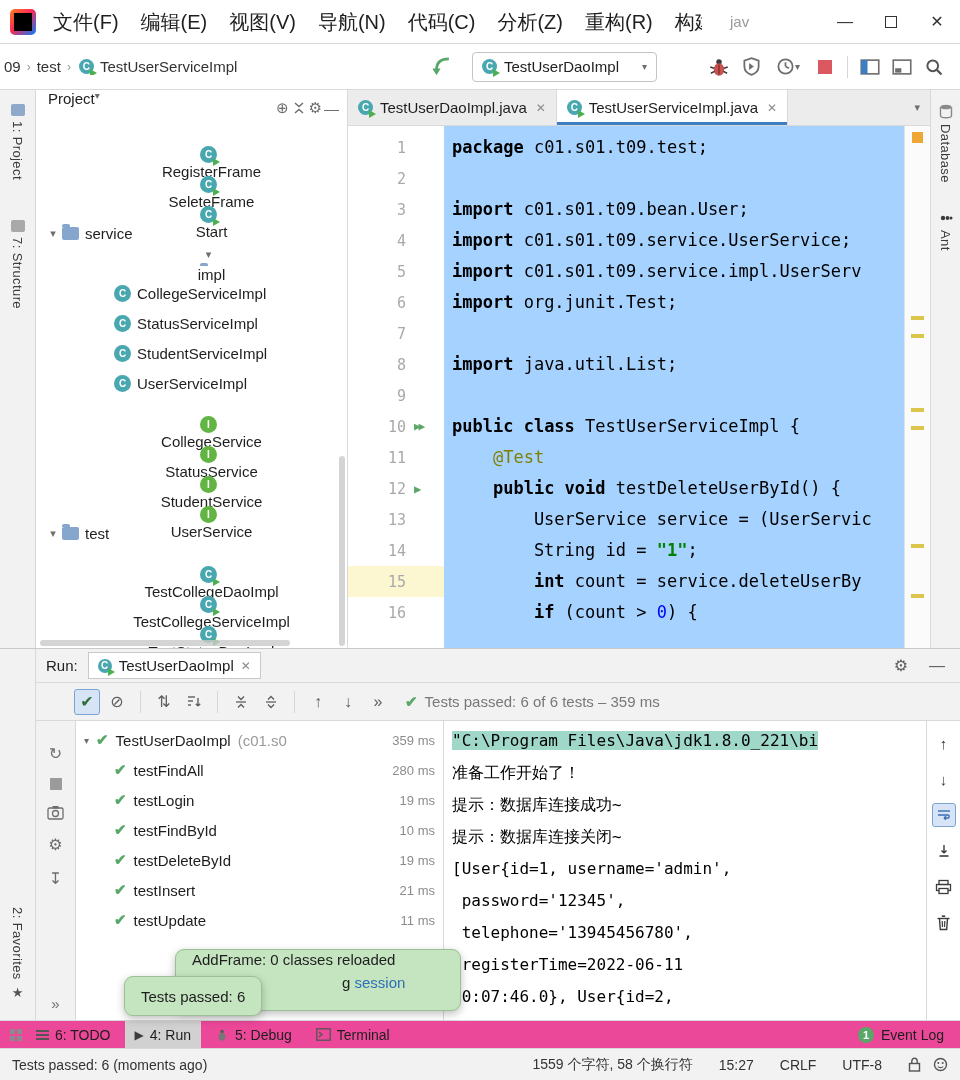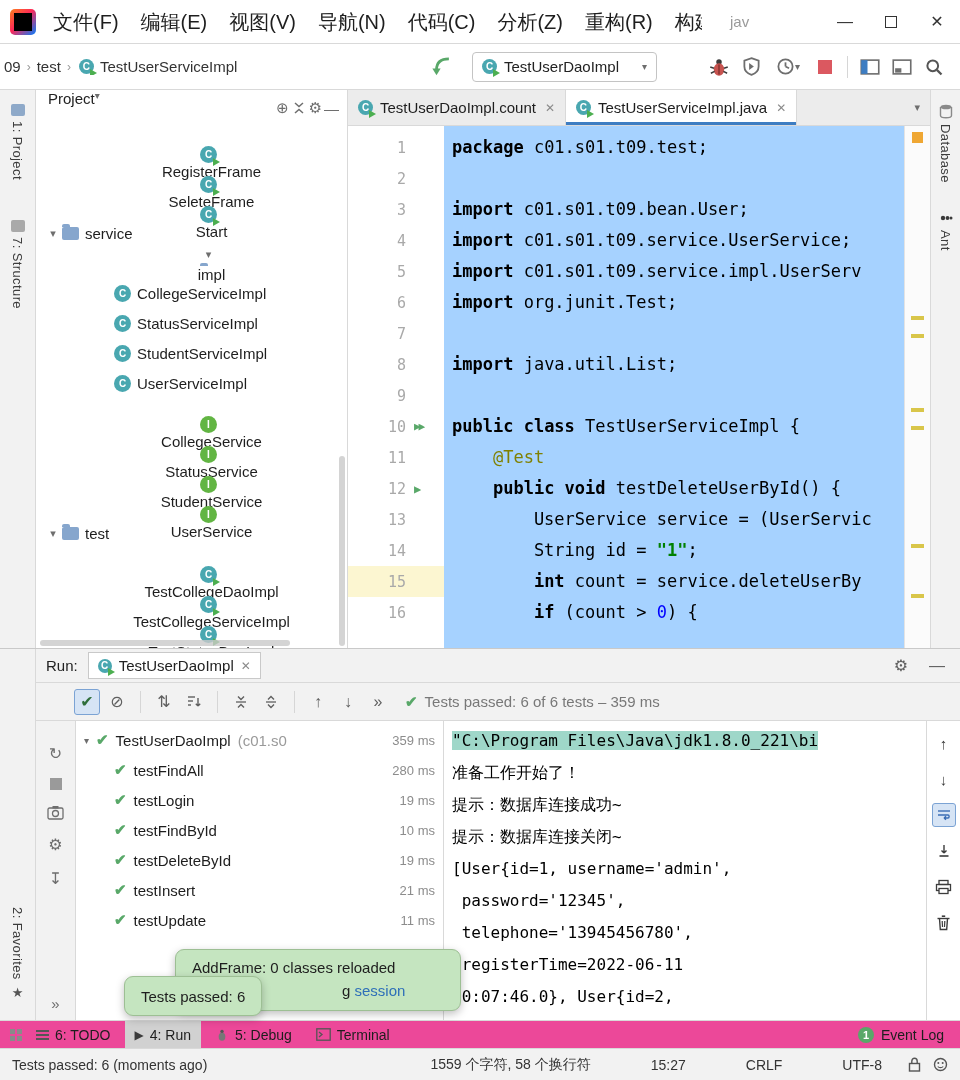--- a/index.html
+++ b/index.html
@@ -107,21 +107,21 @@
   .tt-pkg { color:#9a9a9a; overflow:hidden; flex-shrink:1; }
   .tt-time { margin-left:auto; color:#8c8c8c; font-size:13px; flex:0 0 auto; }
   .console { flex:1; min-width:0; font-family:"DejaVu Sans Mono",monospace; font-size:16px; padding:4px 0 0 8px; overflow:hidden;}
   .con-line { height:32px; line-height:32px; white-space:pre; color:#000; }
   .con-line.hl span { background:#9fd7c9; }
   .con-icons { width:34px; flex:0 0 34px; border-left:1px solid #d9d9d9; display:flex; flex-direction:column; align-items:center; gap:12px; padding-top:10px; color:#3c3c3c;}
   .con-btn { width:24px; height:24px; display:flex; align-items:center; justify-content:center; font-size:15px; border-radius:3px;}
   .con-btn.pressed { background:#d6e4f5; border:1px solid #7ba3d4; }
 
   
-  .balloon { position:absolute; background:#c5e5c0; border:1px solid #9dbf94; border-radius:9px; padding:9px 16px; font-size:15px; color:#1e1e1e; box-shadow:0 3px 8px rgba(0,0,0,.25); white-space:nowrap;}
+  .balloon { position:absolute; background:#c5e5c0; border:1px solid #9dbf94; border-radius:9px; padding:1px 16px; font-size:15px; color:#1e1e1e; box-shadow:0 3px 8px rgba(0,0,0,.25); white-space:nowrap;}
   .balloon.back { left:139px; top:228px; width:286px; height:62px; z-index:2;}
   .balloon.front { left:88px; top:255px; height:40px; display:flex; align-items:center; z-index:3;}
   .balloon .link { color:#2e6fb8; }
   .balloon .l2 { margin-top:6px; padding-left:150px; }
 
   
   .bottombar { height:28px; flex:0 0 28px; background:#ec4899; border-top:1px solid #d9d9d9; display:flex; align-items:center; padding:0 10px; gap:4px; font-size:14px; color:#1e1e1e;}
   .bb-item { display:flex; align-items:center; gap:6px; padding:0 10px; height:100%; }
   .bb-item.active { background:#d1d1d1; }
   .bb-right { margin-left:auto; display:flex; align-items:center; gap:7px; padding-right:6px;}
@@ -131,21 +131,21 @@
   .i-grid { width:12px; height:12px; background:
     linear-gradient(#8a8a8a,#8a8a8a) 0 0/5px 5px no-repeat,
     linear-gradient(#8a8a8a,#8a8a8a) 7px 0/5px 5px no-repeat,
     linear-gradient(#8a8a8a,#8a8a8a) 0 7px/5px 5px no-repeat,
     linear-gradient(#8a8a8a,#8a8a8a) 7px 7px/5px 5px no-repeat;}
   .bb-play { color:#3c3c3c; font-size:12px; }
 
   
   .statusbar { height:32px; flex:0 0 32px; background:#f2f2f2; border-top:1px solid #d9d9d9; display:flex; align-items:center; padding:0 12px; font-size:14px; color:#333; gap:26px;}
   .sb-left { flex:1; white-space:nowrap; overflow:hidden;}
-  .sb-item { white-space:nowrap;margin-left:34px; }
+  .sb-item { white-space:nowrap; }
   .sb-icons { display:flex; align-items:center; gap:12px; }
 
   
   .g-chevd::before { content:"▾"; }
   .g-close::before { content:"✕"; }
   .g-check::before { content:"✔"; }
   .g-slash::before { content:"⊘"; }
   .g-up::before { content:"↑"; }
   .g-down::before { content:"↓"; }
   .g-dbl::before { content:"»"; }
@@ -392,21 +392,21 @@
         <div class="proj-hscroll" data-interactable="true"></div>
       </div>
     </div>
 
     <div class="editor" data-interactable="false">
       <div class="tabs" data-interactable="false">
         <div class="tab" data-interactable="true">
           <span class="ic ic-class" style="width:15px;height:15px;flex:0 0 15px;" data-interactable="false">
               <i class="runov" data-interactable="false"></i>
             </span>
-          <span data-interactable="false">TestUserDaoImpl.count</span>
+          <span data-interactable="false">TestUserDaoImpl.java</span>
           <span class="x g-close" data-interactable="true"></span>
         </div>
         <div class="tab active" data-interactable="true">
           <span class="ic ic-class" style="width:15px;height:15px;flex:0 0 15px;" data-interactable="false">
               <i class="runov" data-interactable="false"></i>
             </span>
           <span data-interactable="false">TestUserServiceImpl.java</span>
           <span class="x g-close" data-interactable="true"></span>
         </div>
         <div class="tabs-end">

